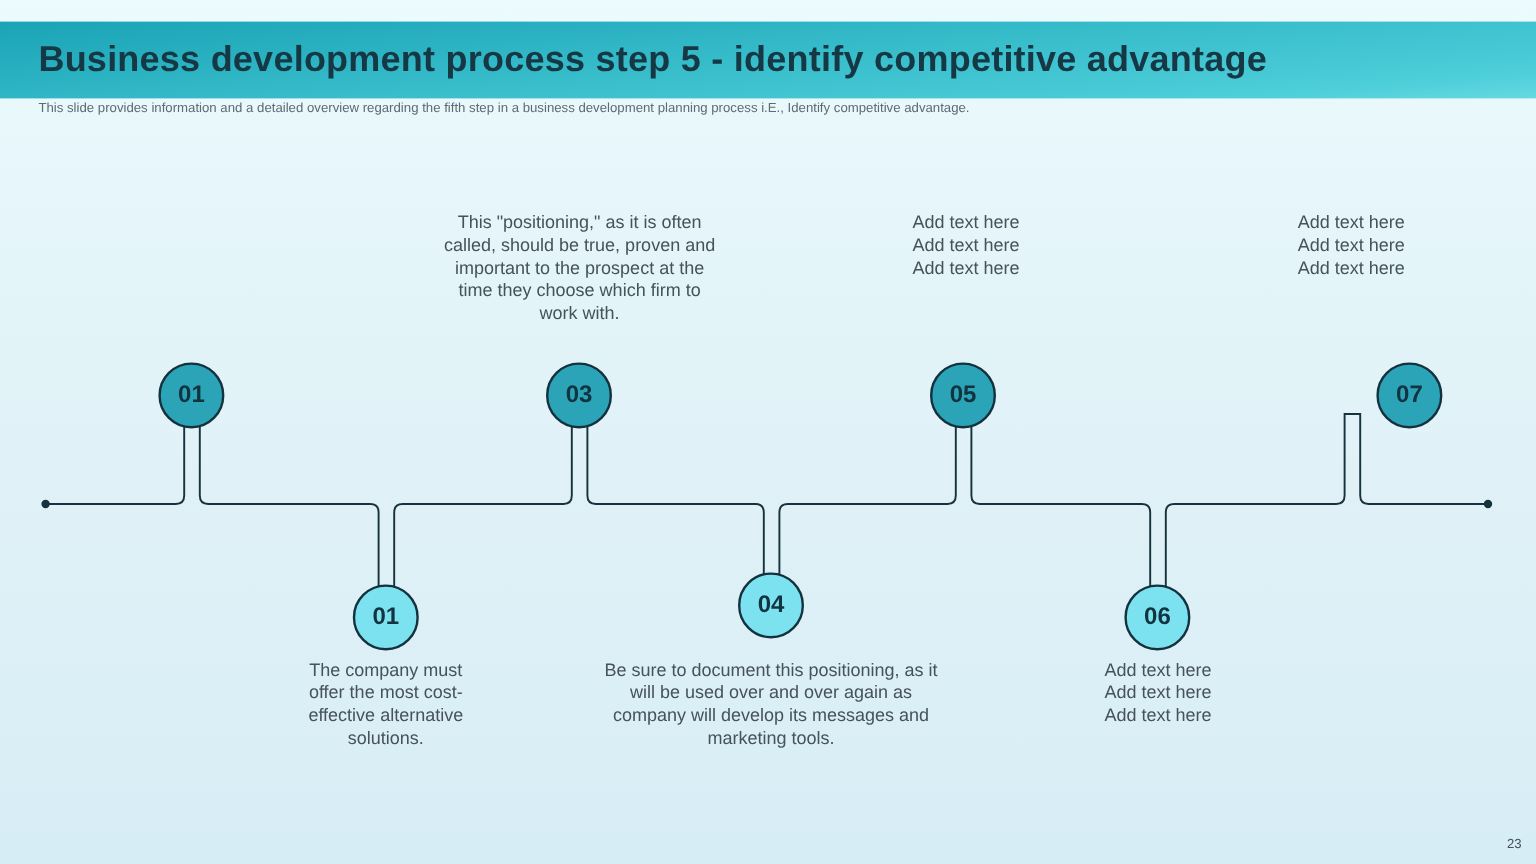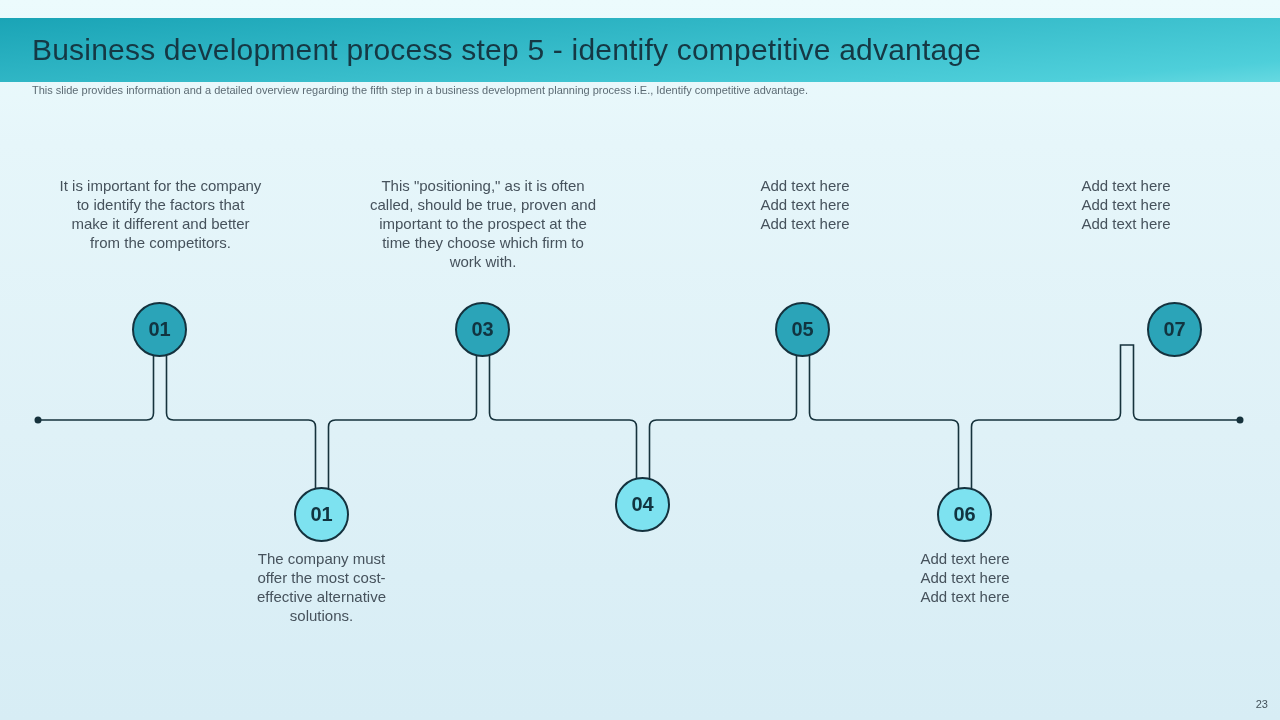--- a/index.html
+++ b/index.html
@@ -8,21 +8,21 @@
     font-family:"Liberation Sans", sans-serif;
     background:linear-gradient(to bottom,#ecfbfd 0%,#e6f6fa 20%,#dff1f7 60%,#d7edf5 100%);
   }
   .slide{position:absolute;inset:0;}
   .header-band{
     position:absolute;left:0;top:18px;width:1280px;height:64px;
     background:linear-gradient(175deg,var(--header-gradient-top) 0%,var(--header-gradient-bottom) 88%,#66d9e1 100%);
     display:flex;align-items:center;
   }
   .title{
-    margin-left:32px;font-size:30px;font-weight:400;color:var(--title-text);
+    margin-left:32px;font-size:30px;font-weight:700;color:var(--title-text);
     letter-spacing:0.2px;
   }
   .subtitle{
     position:absolute;left:32px;top:84px;font-size:11px;color:#5c6b74;
   }
   svg.timeline{position:absolute;left:0;top:0;z-index:0;}
   .node{
     position:absolute;width:55px;height:55px;border-radius:50%;
     border:2px solid var(--circle-border);box-sizing:border-box;
     display:flex;align-items:center;justify-content:center;
@@ -81,29 +81,29 @@
   <div class="node top" style="left:775px;top:302px;">
       <span>05</span>
     </div>
   <div class="node bottom" style="left:937px;top:487px;">
       <span>06</span>
     </div>
   <div class="node top" style="left:1147px;top:302px;">
       <span>07</span>
     </div>
 
-  <div class="step-text" style="left:58px;top:176px;width:205px;">It is important for the company to identify the factors that make it different and better from the competitors.</div>
   <div class="step-text" style="left:368px;top:176px;width:230px;">This "positioning," as it is often called, should be true, proven and important to the prospect at the time they choose which firm to work with.</div>
   <div class="step-text" style="left:725px;top:176px;width:160px;">Add text here
 Add text here
 Add text here</div>
   <div class="step-text" style="left:1046px;top:176px;width:160px;">Add text here
 Add text here
 Add text here</div>
 
   <div class="step-text" style="left:244px;top:549px;width:155px;">The company must offer the most cost-effective alternative solutions.</div>
+  <div class="step-text" style="left:500px;top:549px;width:285px;">Be sure to document this positioning, as it will be used over and over again as company will develop its messages and marketing tools.</div>
   <div class="step-text" style="left:885px;top:549px;width:160px;">Add text here
 Add text here
 Add text here</div>
 
   <div class="page-number">23</div>
 
 </div>
 
 </body></html>

